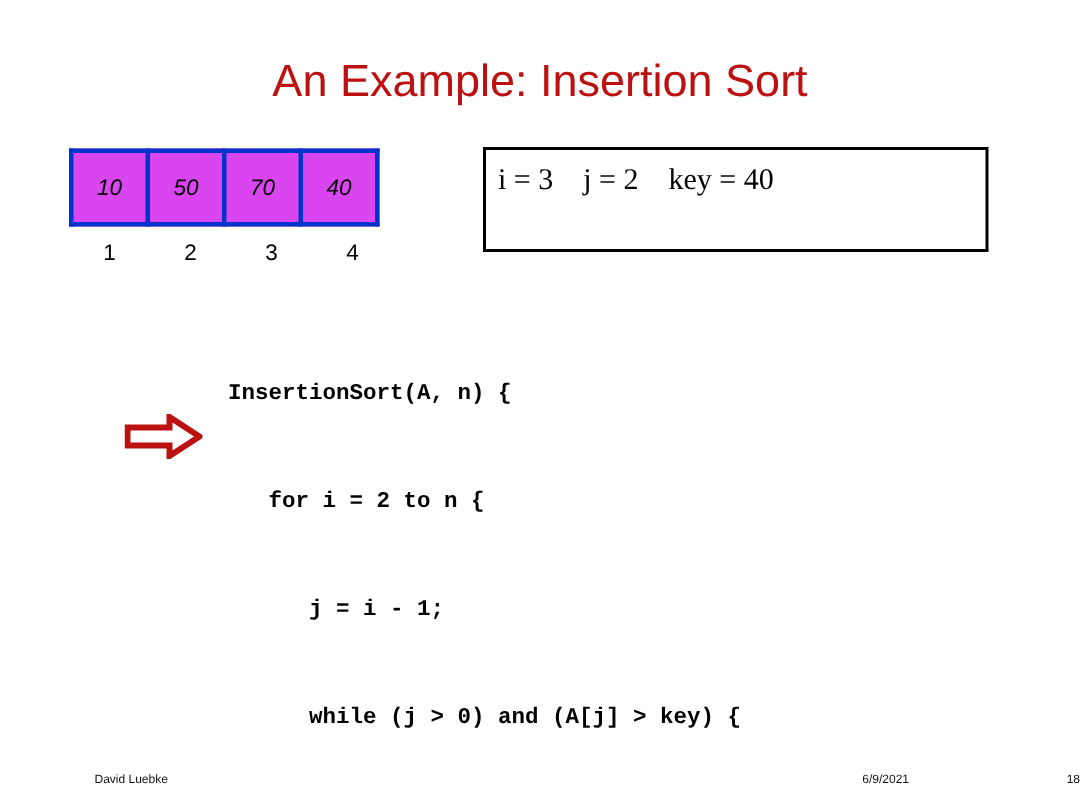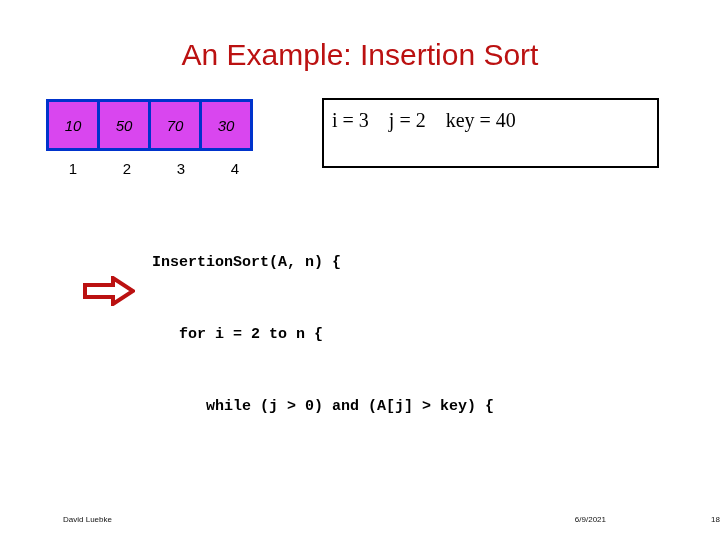--- a/index.html
+++ b/index.html
@@ -154,21 +154,21 @@
 
   <div class="title">An Example: Insertion Sort</div>
 
   <div class="array-wrap">
     <table class="array-table">
       <tbody>
           <tr>
         <td>10</td>
         <td>50</td>
         <td>70</td>
-        <td>30</td>
+        <td>40</td>
       </tr>
     </tbody>
       </table>
   </div>
 
   <div class="index-row">
     <div class="index-cell">1</div>
     <div class="index-cell">2</div>
     <div class="index-cell">3</div>
     <div class="index-cell">4</div>
@@ -180,20 +180,21 @@
 
   <div class="arrow">
     <svg width="52" height="30" viewBox="0 0 52 30" xmlns="http://www.w3.org/2000/svg">
       <polygon points="2,9 30,9 30,2 50,15 30,28 30,21 2,21" fill="#ffffff" stroke="#bb1111" stroke-width="4" stroke-linejoin="miter"></polygon>
     </svg>
   </div>
 
   <div class="code">
     <div class="code-line">InsertionSort(A, n) {</div>
     <div class="code-line">   for i = 2 to n {</div>
+    <div class="code-line">      j = i - 1;</div>
     <div class="code-line">      while (j &gt; 0) and (A[j] &gt; key) {</div>
     
     
     
     
     
     
   </div>
 
   <div class="footer-left">David Luebke</div>

